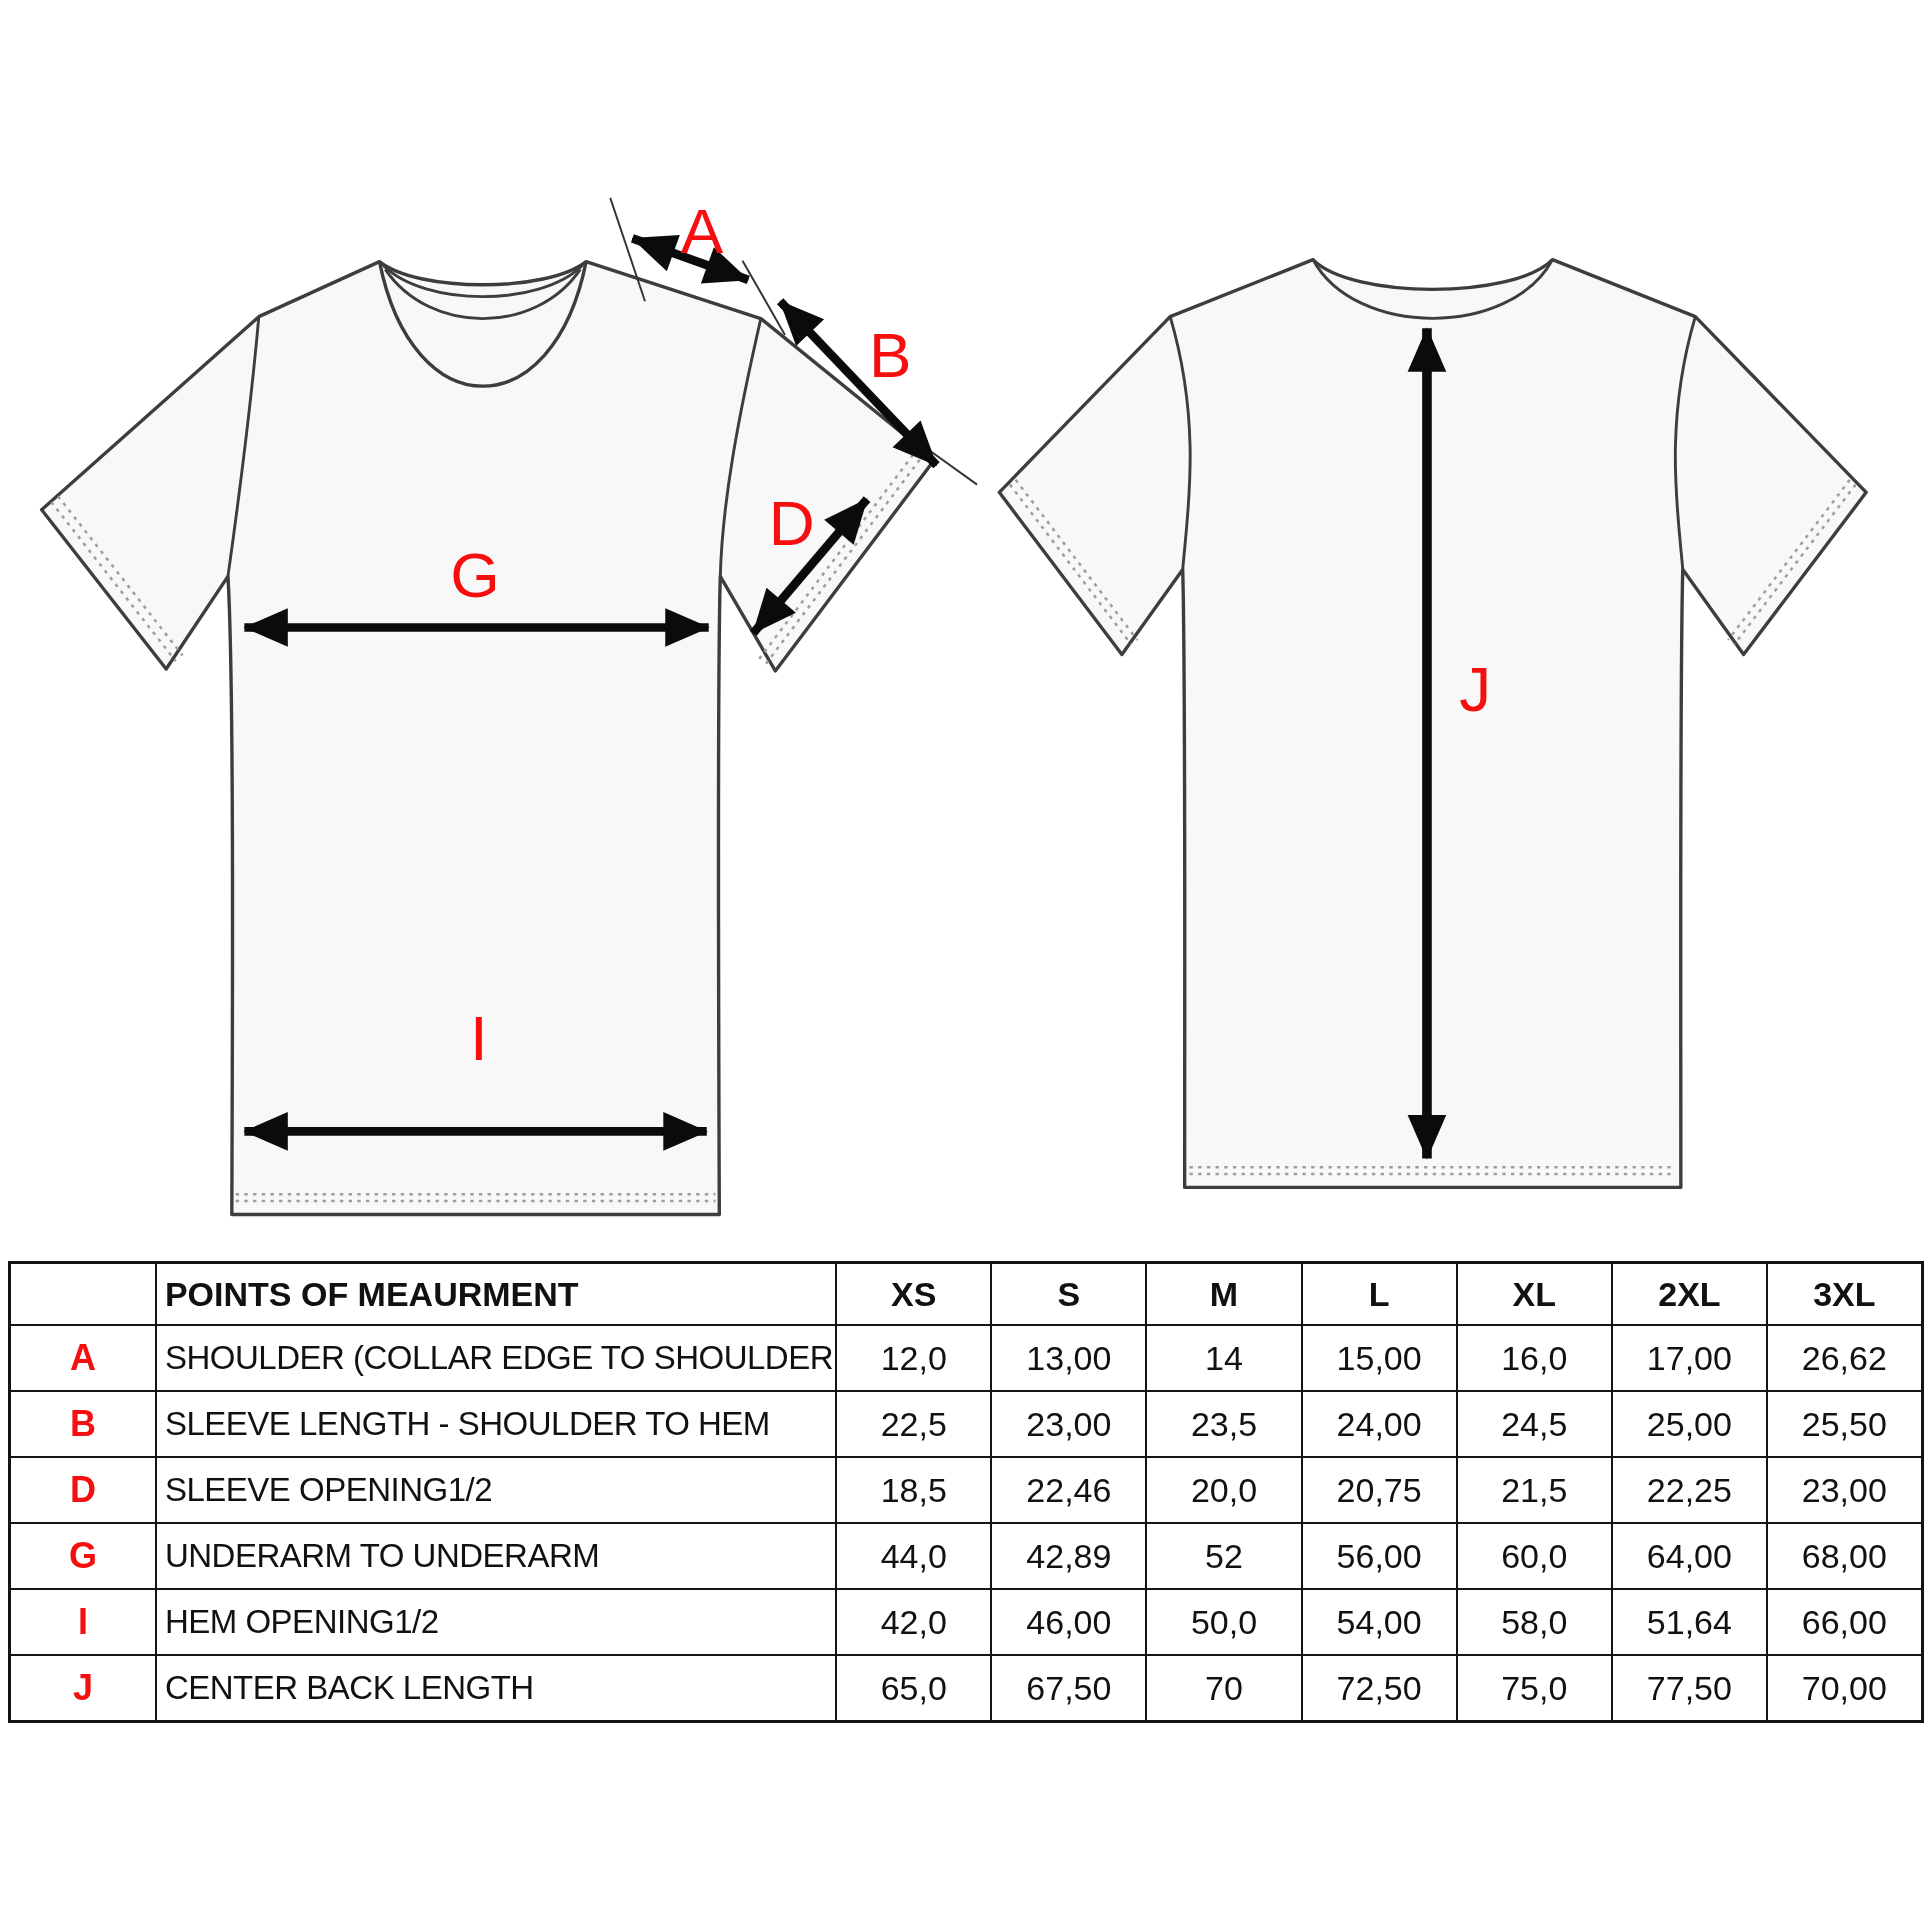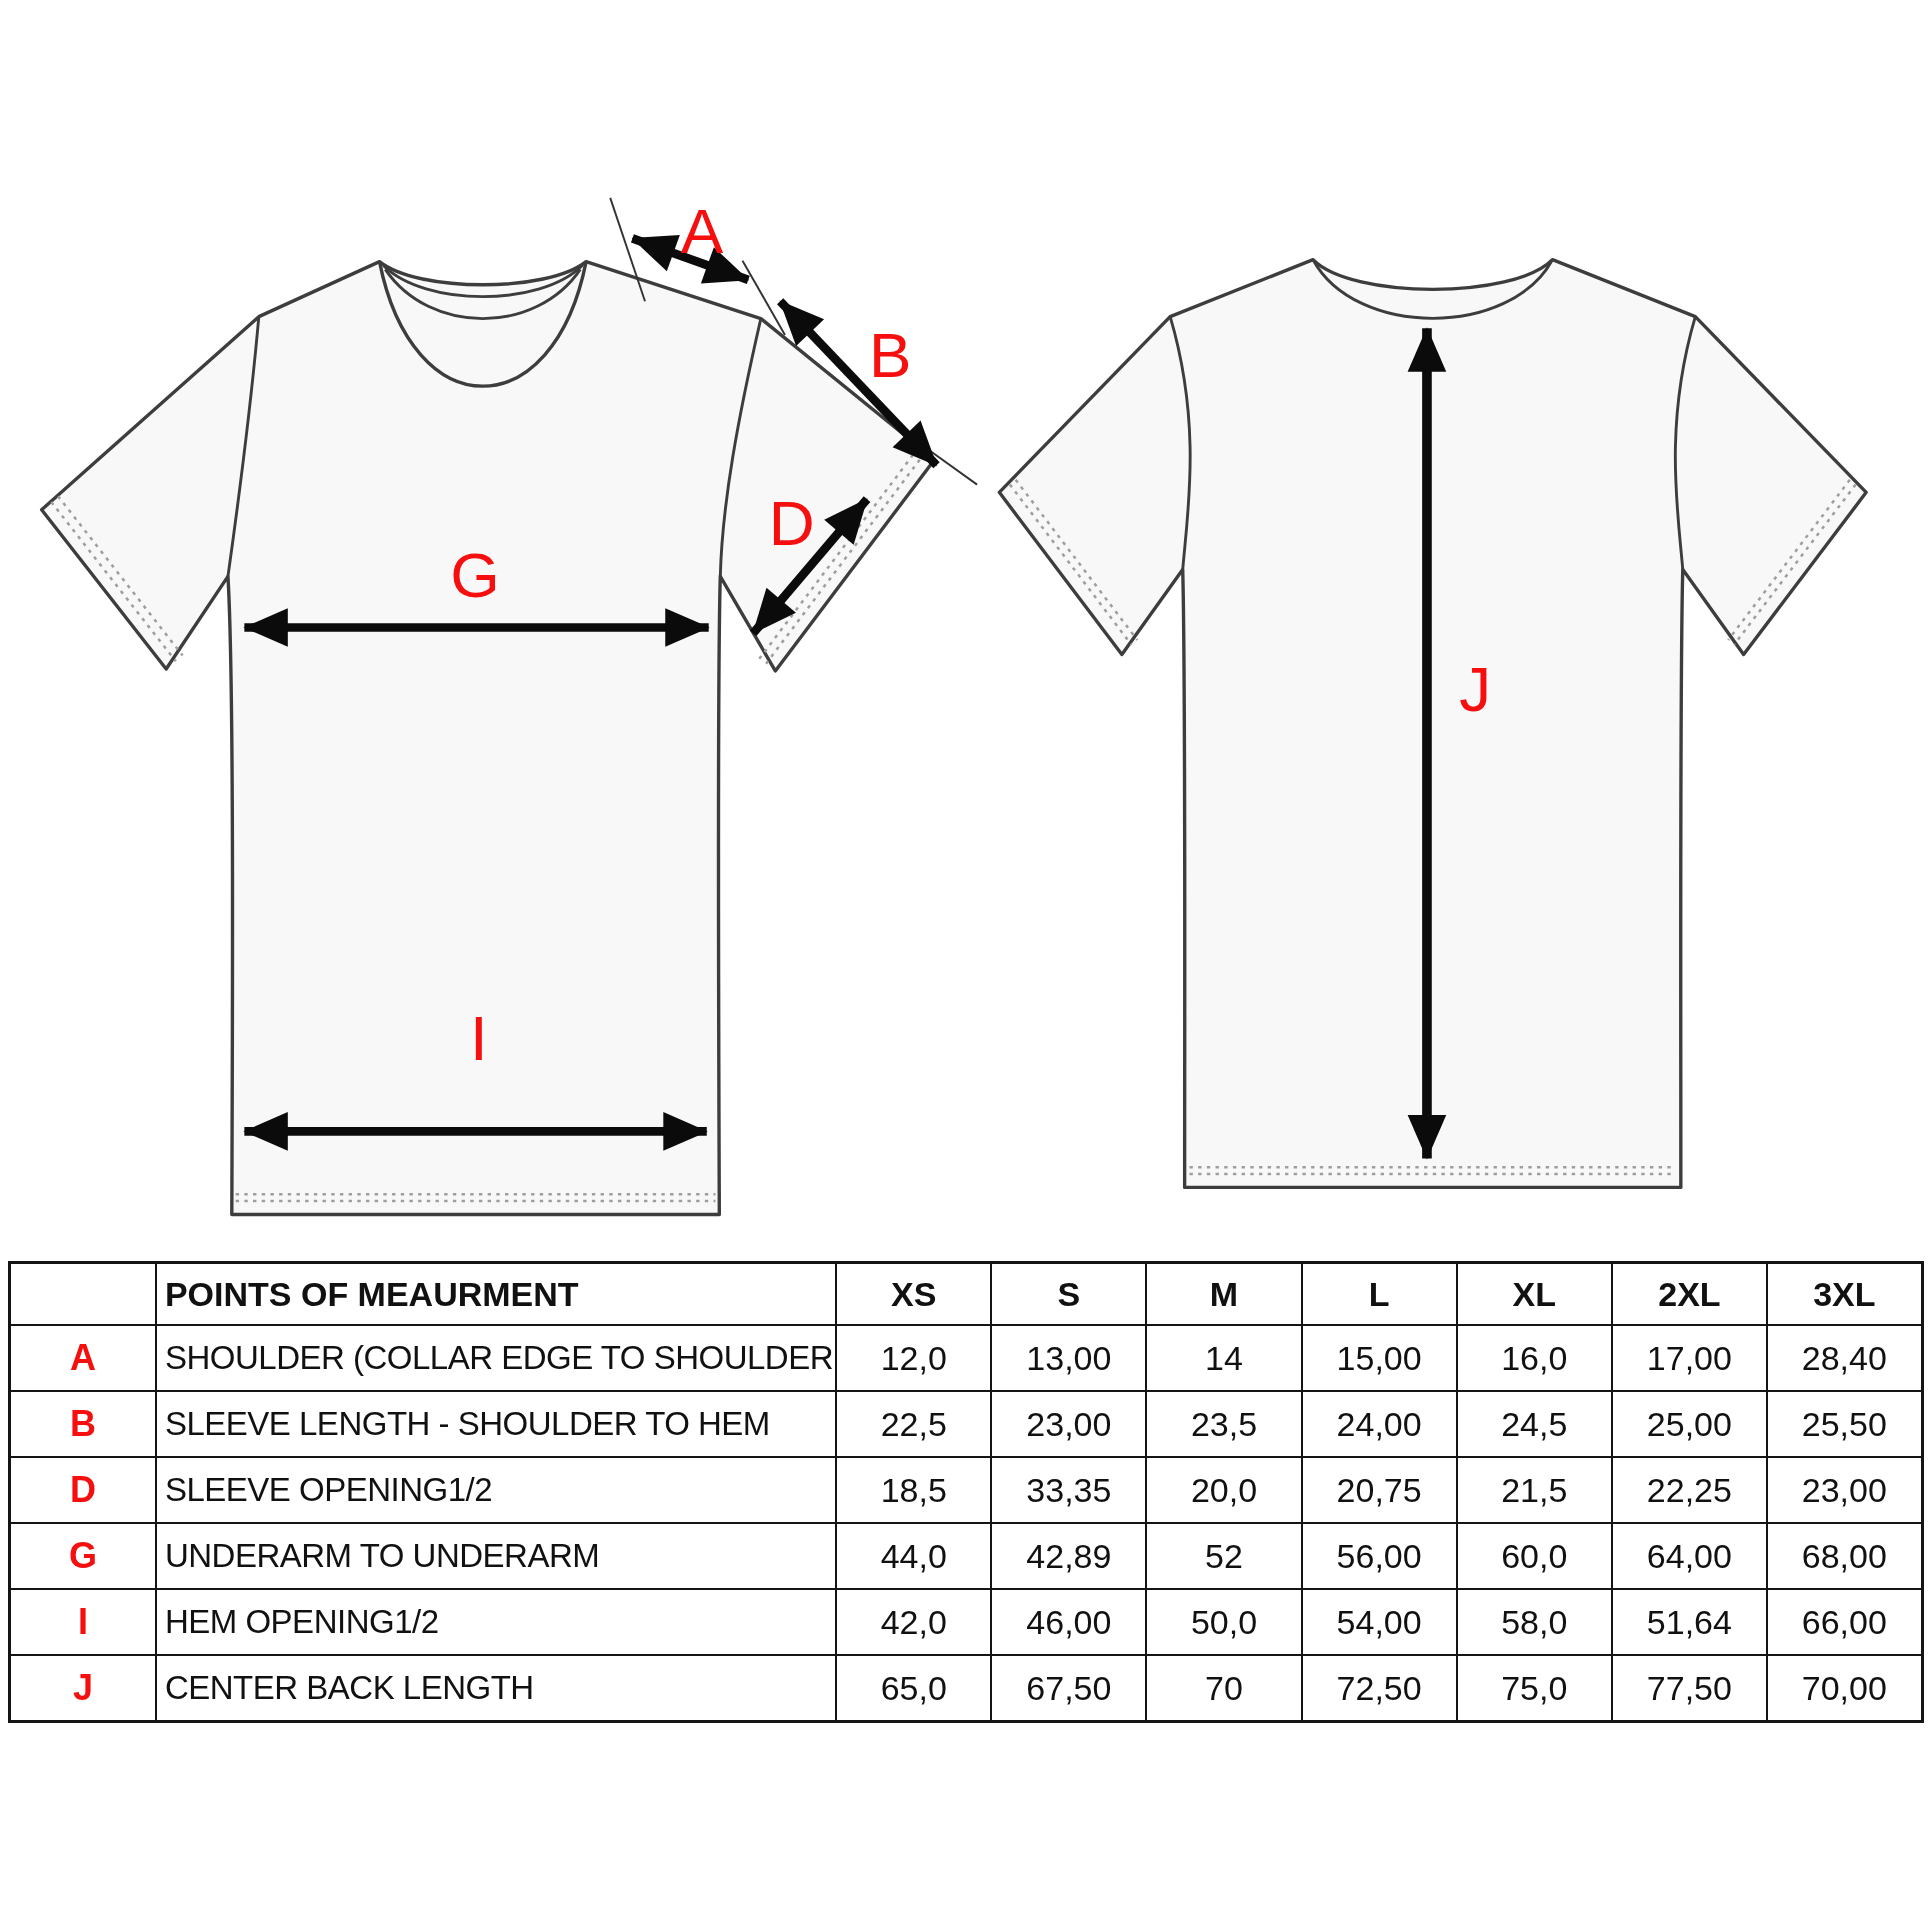--- a/index.html
+++ b/index.html
@@ -163,38 +163,38 @@
   </tr>
   <tr>
     <td class="letter-cell" style="color:#f50f0f">A</td>
     <td class="label-cell">SHOULDER (COLLAR EDGE TO SHOULDER EDGE)</td>
     <td class="value-cell">12,0</td>
     <td class="value-cell">13,00</td>
     <td class="value-cell">14</td>
     <td class="value-cell">15,00</td>
     <td class="value-cell">16,0</td>
     <td class="value-cell">17,00</td>
-    <td class="value-cell">28,40</td>
+    <td class="value-cell">26,62</td>
   </tr>
   <tr>
     <td class="letter-cell" style="color:#f50f0f">B</td>
     <td class="label-cell">SLEEVE LENGTH - SHOULDER TO HEM</td>
     <td class="value-cell">22,5</td>
     <td class="value-cell">23,00</td>
     <td class="value-cell">23,5</td>
     <td class="value-cell">24,00</td>
     <td class="value-cell">24,5</td>
     <td class="value-cell">25,00</td>
     <td class="value-cell">25,50</td>
   </tr>
   <tr>
     <td class="letter-cell" style="color:#f50f0f">D</td>
     <td class="label-cell">SLEEVE OPENING1/2</td>
     <td class="value-cell">18,5</td>
-    <td class="value-cell">33,35</td>
+    <td class="value-cell">22,46</td>
     <td class="value-cell">20,0</td>
     <td class="value-cell">20,75</td>
     <td class="value-cell">21,5</td>
     <td class="value-cell">22,25</td>
     <td class="value-cell">23,00</td>
   </tr>
   <tr>
     <td class="letter-cell" style="color:#f50f0f">G</td>
     <td class="label-cell">UNDERARM TO UNDERARM</td>
     <td class="value-cell">44,0</td>

